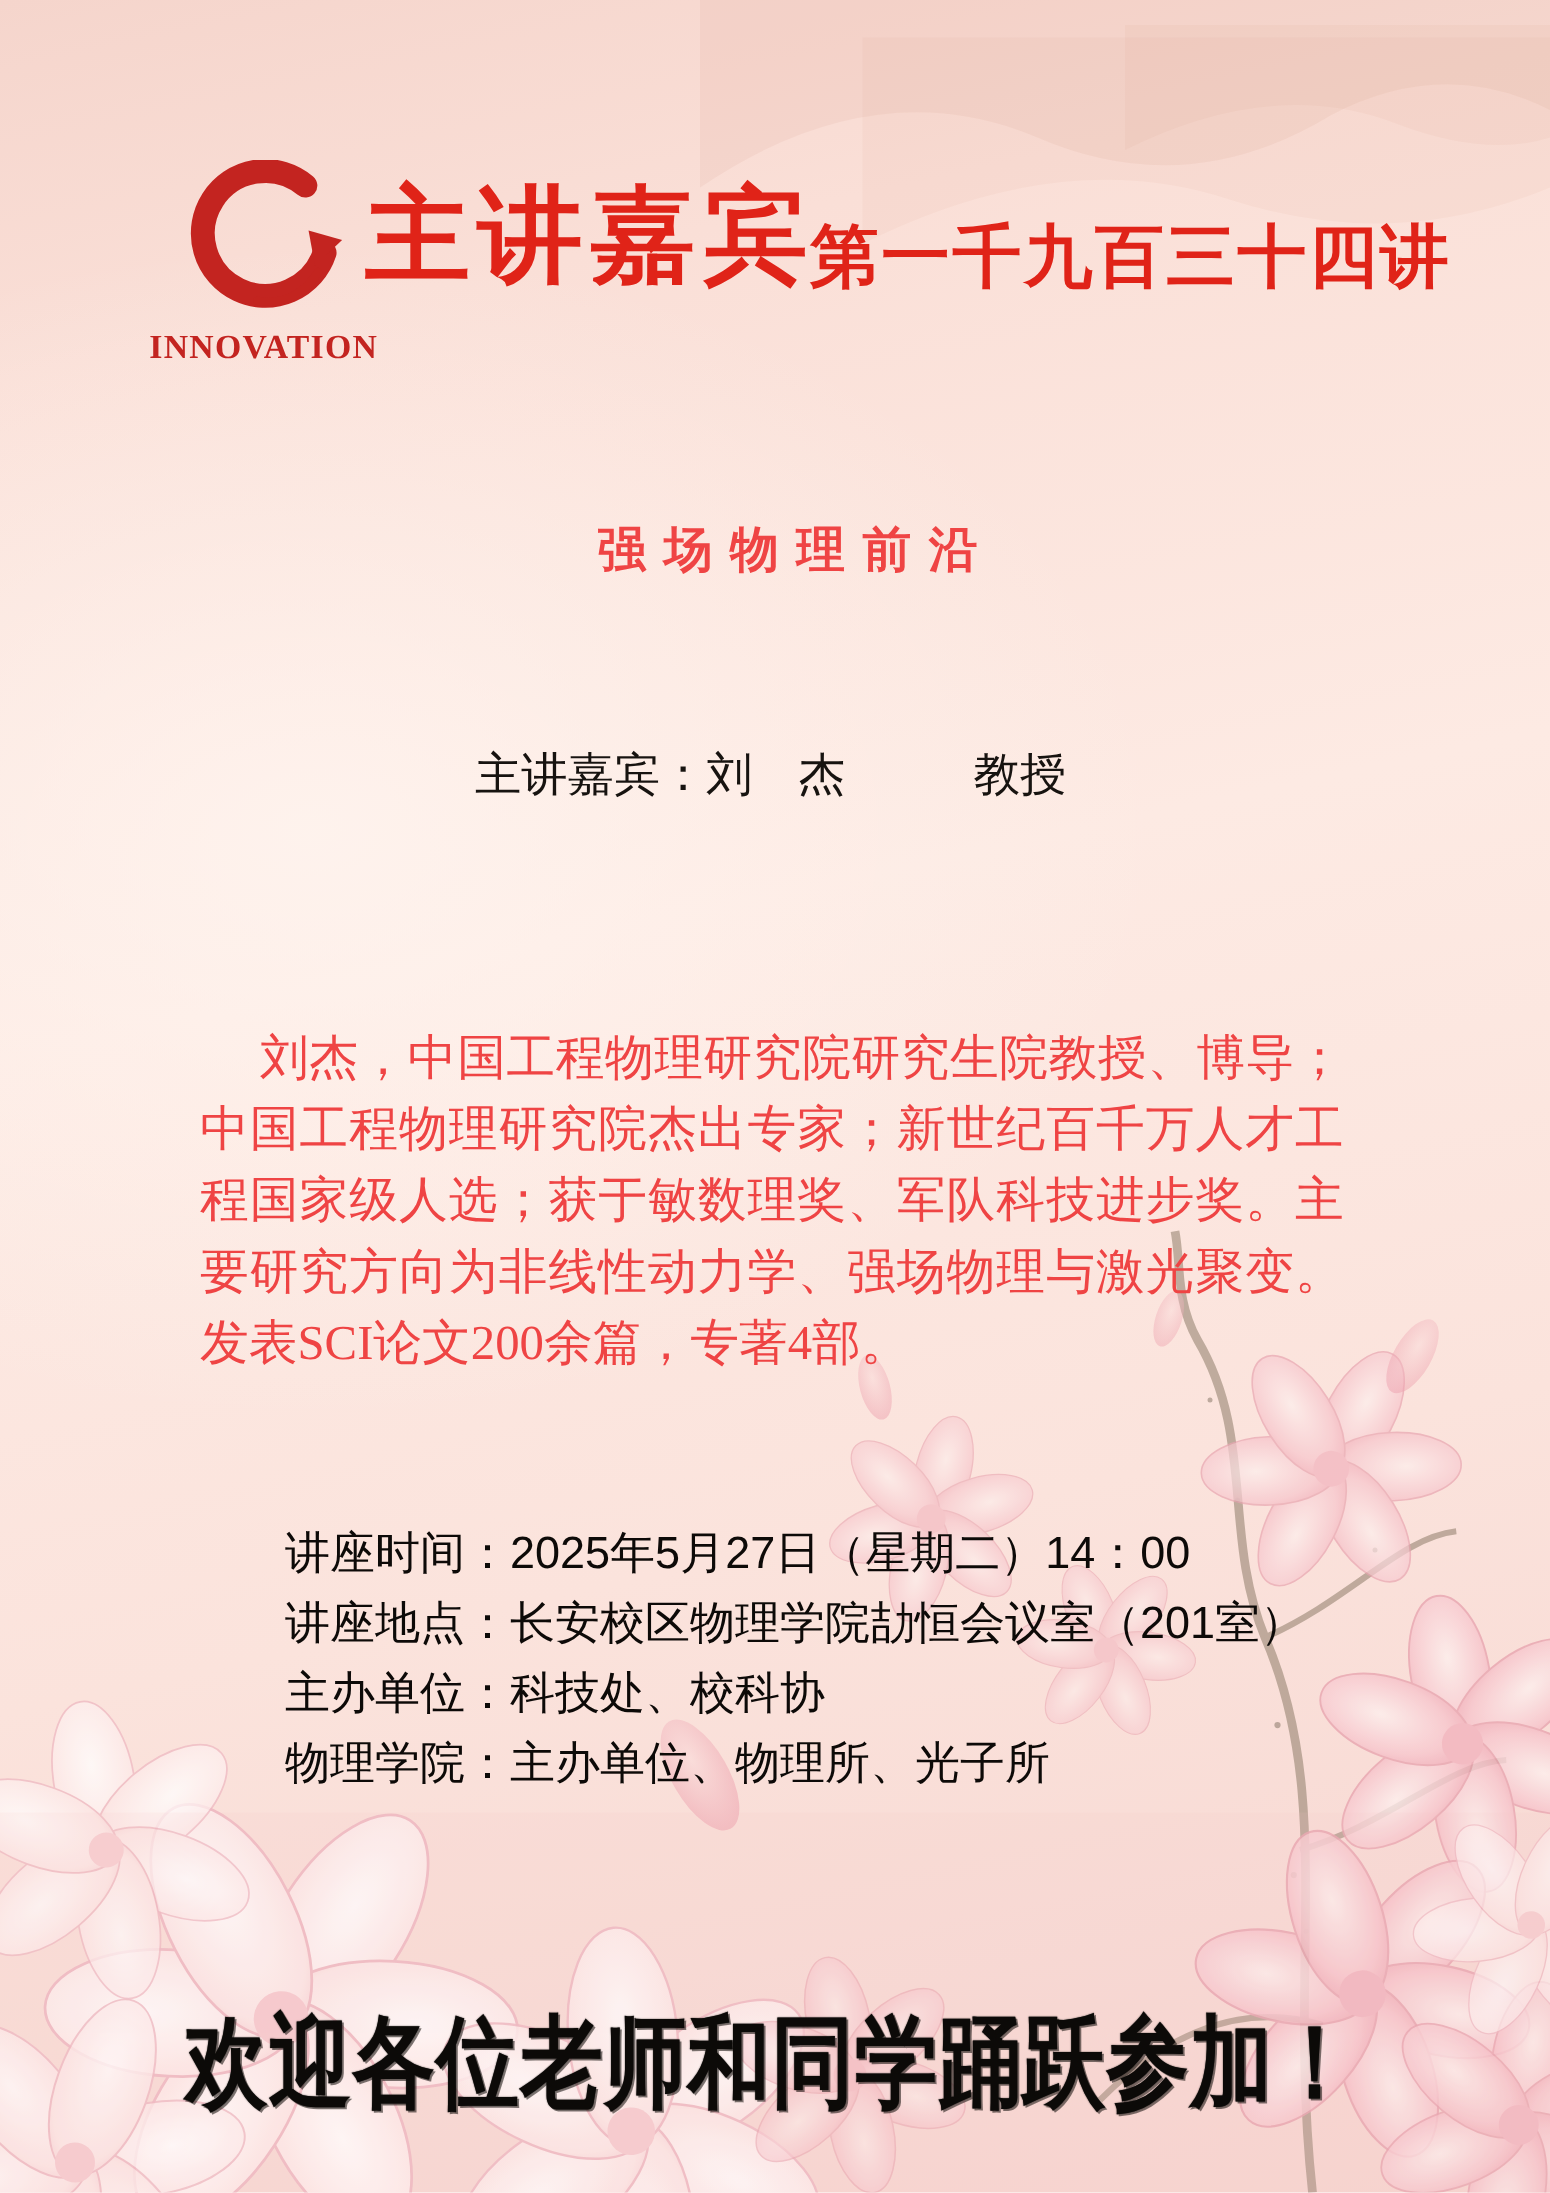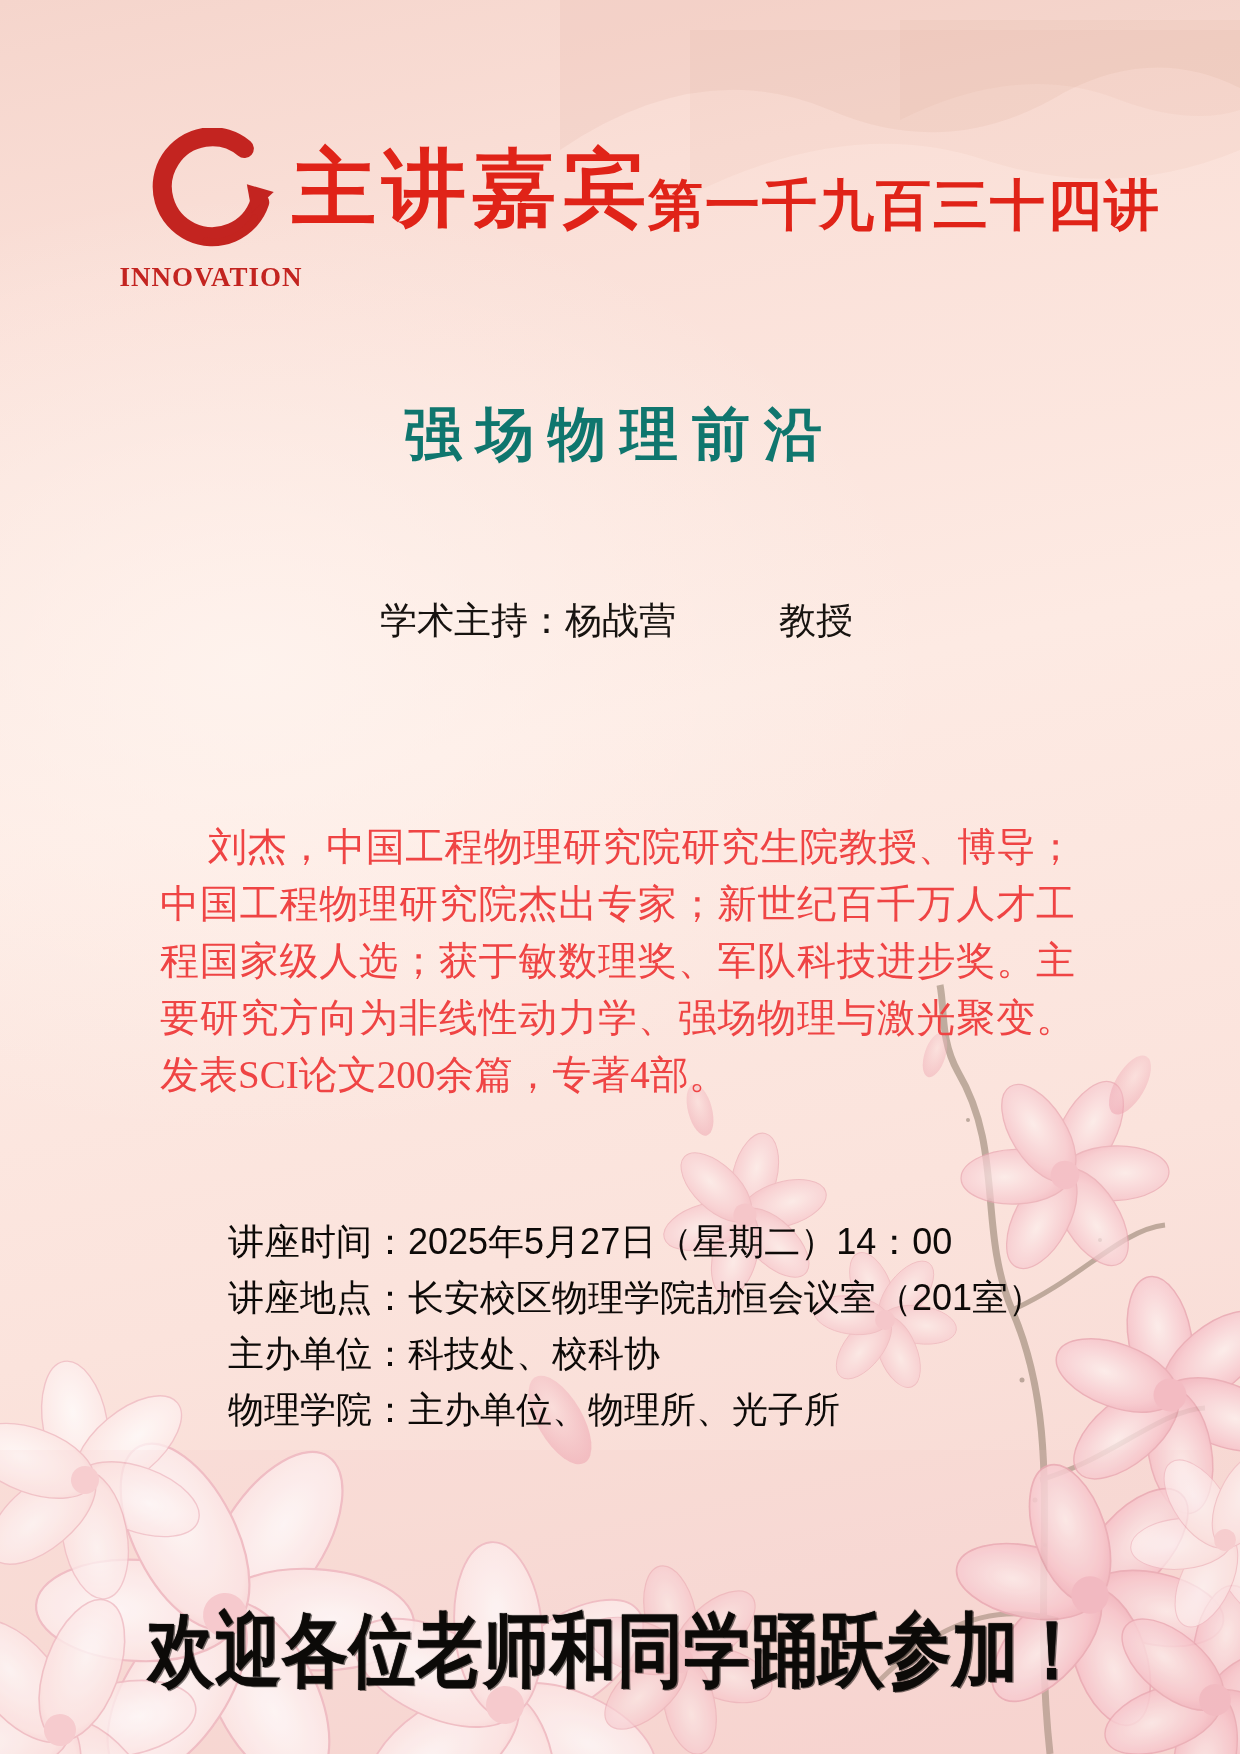--- a/index.html
+++ b/index.html
@@ -28,23 +28,23 @@
     font-size:84px;letter-spacing:6px;color:#e02318;
   }
   #lecture-number{
     left:648px;top:178px;line-height:1;
     font-family:"Liberation Sans",sans-serif;font-weight:bold;
     font-size:55px;letter-spacing:2px;color:#e02318;
   }
 
   
   #lecture-title{
-    left:50%;top:396px;transform:translateX(-50%);margin:0;
-    font-size:58px;font-weight:600;letter-spacing:14px;white-space:nowrap;
-    font-family:"Liberation Serif",serif;color:#0f766e;
+    left:50%;top:396px;transform:translateX(-50%);margin:17px;
+    font-size:39px;font-weight:600;letter-spacing:14px;white-space:nowrap;
+    font-family:"Liberation Serif",serif;color:#ef4444;
   }
 
   
   #guests{left:380px;top:592px;font-size:37px;line-height:58px;white-space:nowrap;}
   .guest-line .g-name{display:inline-block;width:170px;}
   .guest-line .g-title{display:inline-block;margin-left:44px;}
 
   
   #speaker-bio{
     left:160px;top:818px;width:915px;margin:0;
@@ -192,21 +192,21 @@
     <div id="logo-wordmark">INNOVATION</div>
   </div>
 
   <h1 id="forum-title" class="abs">主讲嘉宾</h1>
   <div id="lecture-number" class="abs">第一千九百三十四讲</div>
 
   <h2 id="lecture-title" class="abs">强场物理前沿</h2>
 
   <div id="guests" class="abs">
     <div class="guest-line">
-      <span>学术主持：</span><span class="g-name">杨战营</span><span class="g-title">教授</span>
+      <span>主讲嘉宾：</span><span class="g-name">刘　杰</span><span class="g-title">教授</span>
     </div>
   </div>
 
   <p id="speaker-bio" class="abs">刘杰，中国工程物理研究院研究生院教授、博导；中国工程物理研究院杰出专家；新世纪百千万人才工程国家级人选；获于敏数理奖、军队科技进步奖。主要研究方向为非线性动力学、强场物理与激光聚变。发表SCI论文200余篇，专著4部。</p>
 
   <div id="details" class="abs">
     <div class="detail-row">
       <span>讲座时间：</span><span>2025年5月27日（星期二）14：00</span>
     </div>
     <div class="detail-row">

